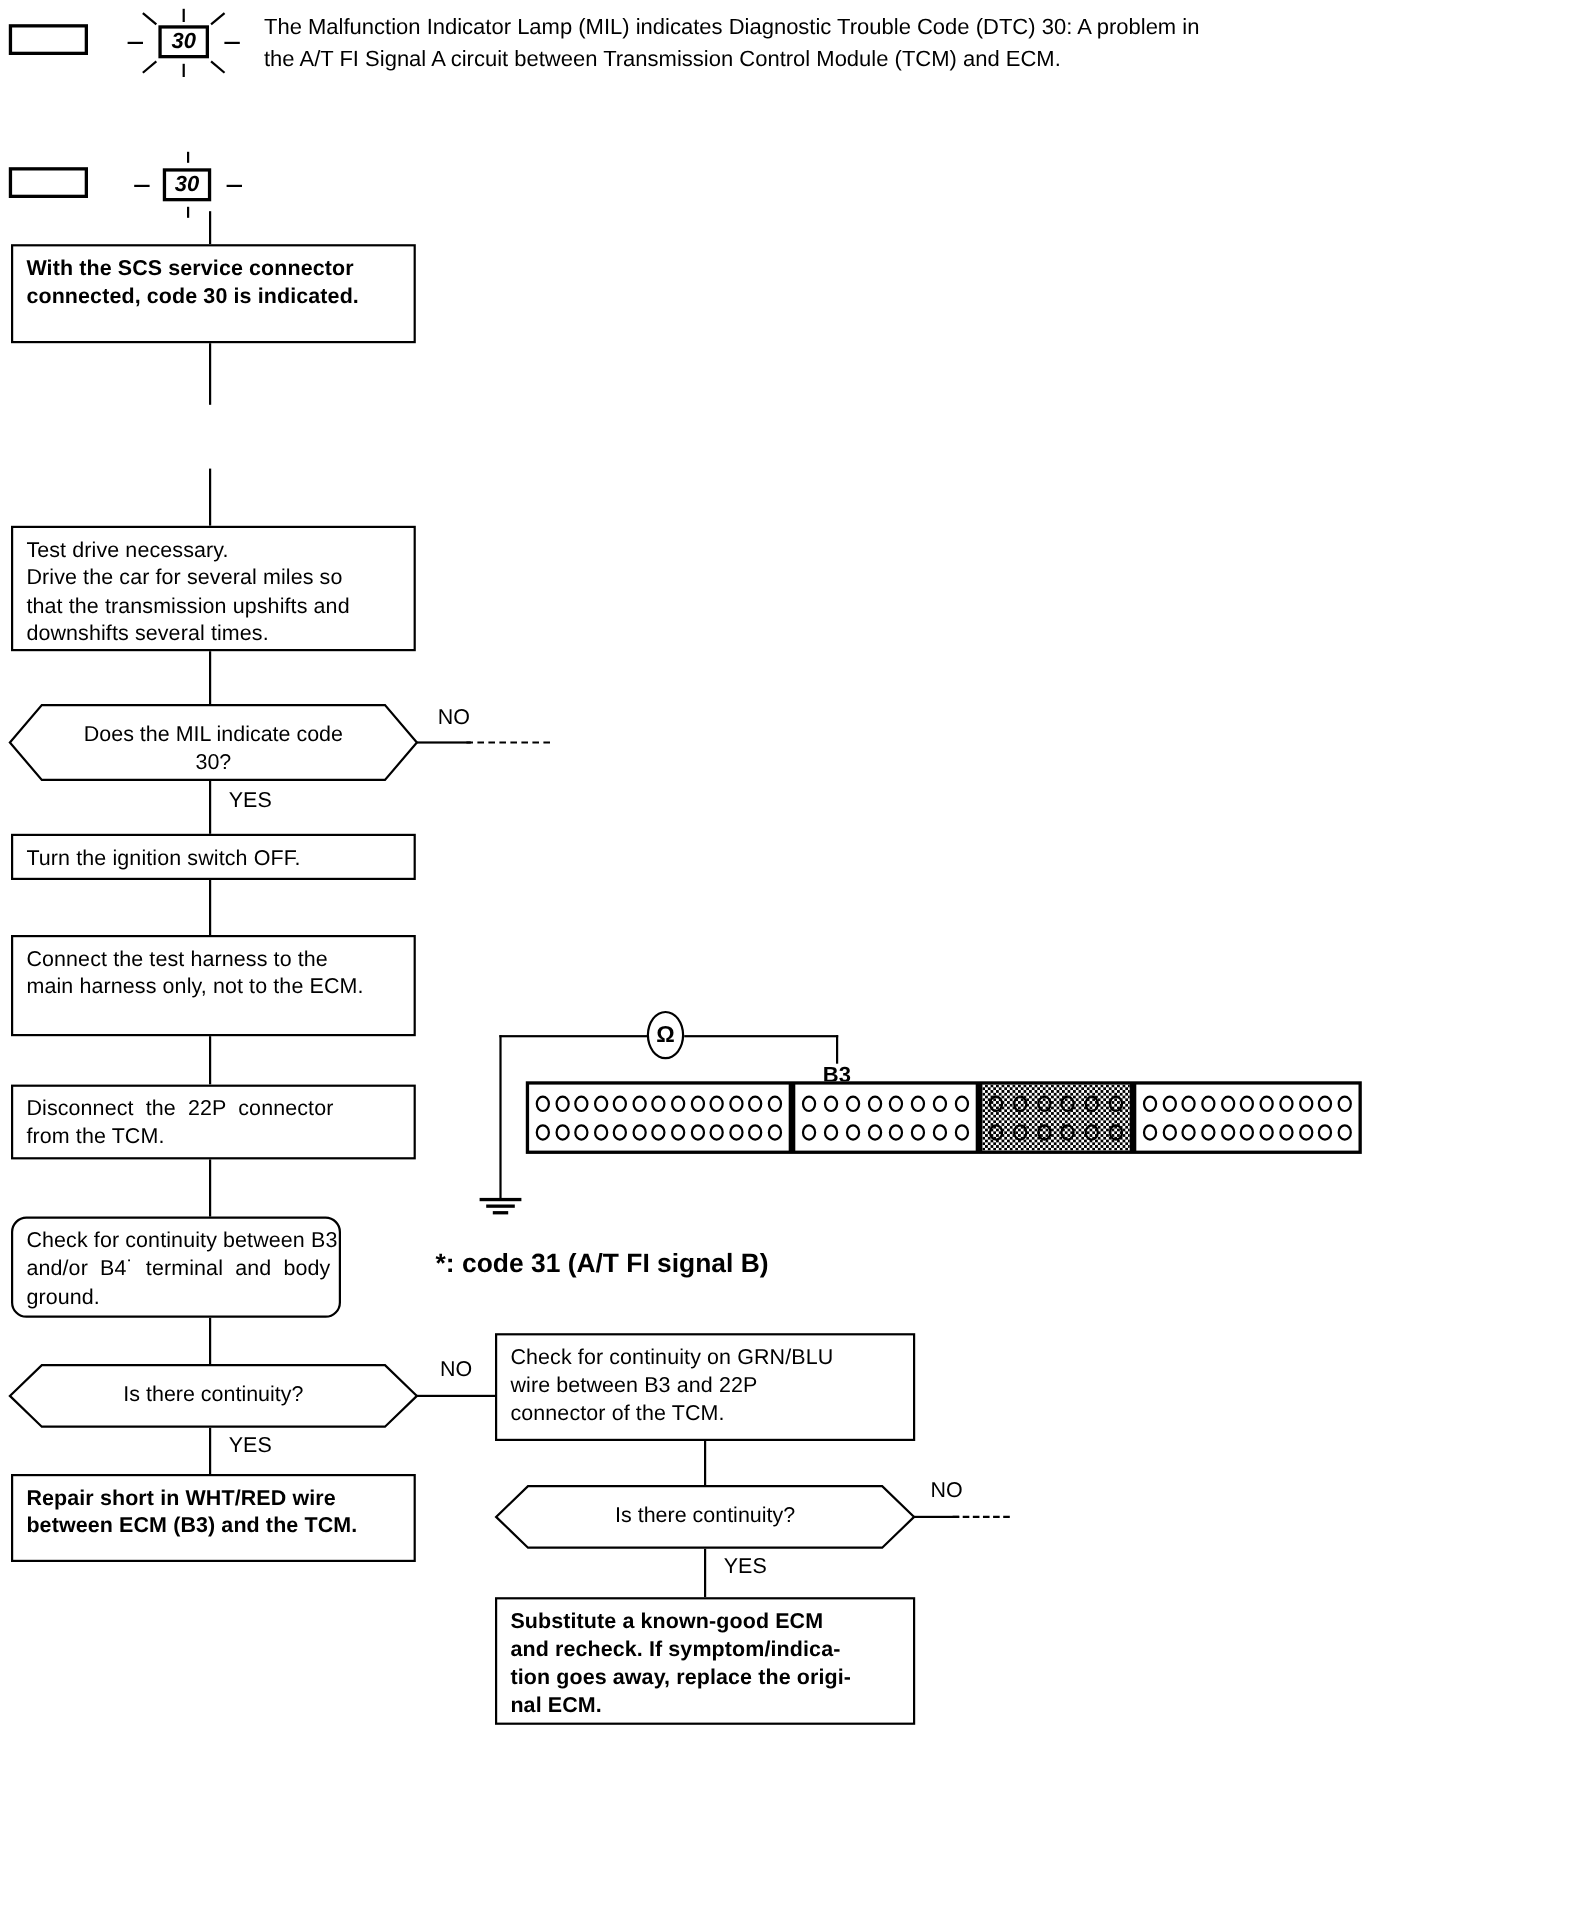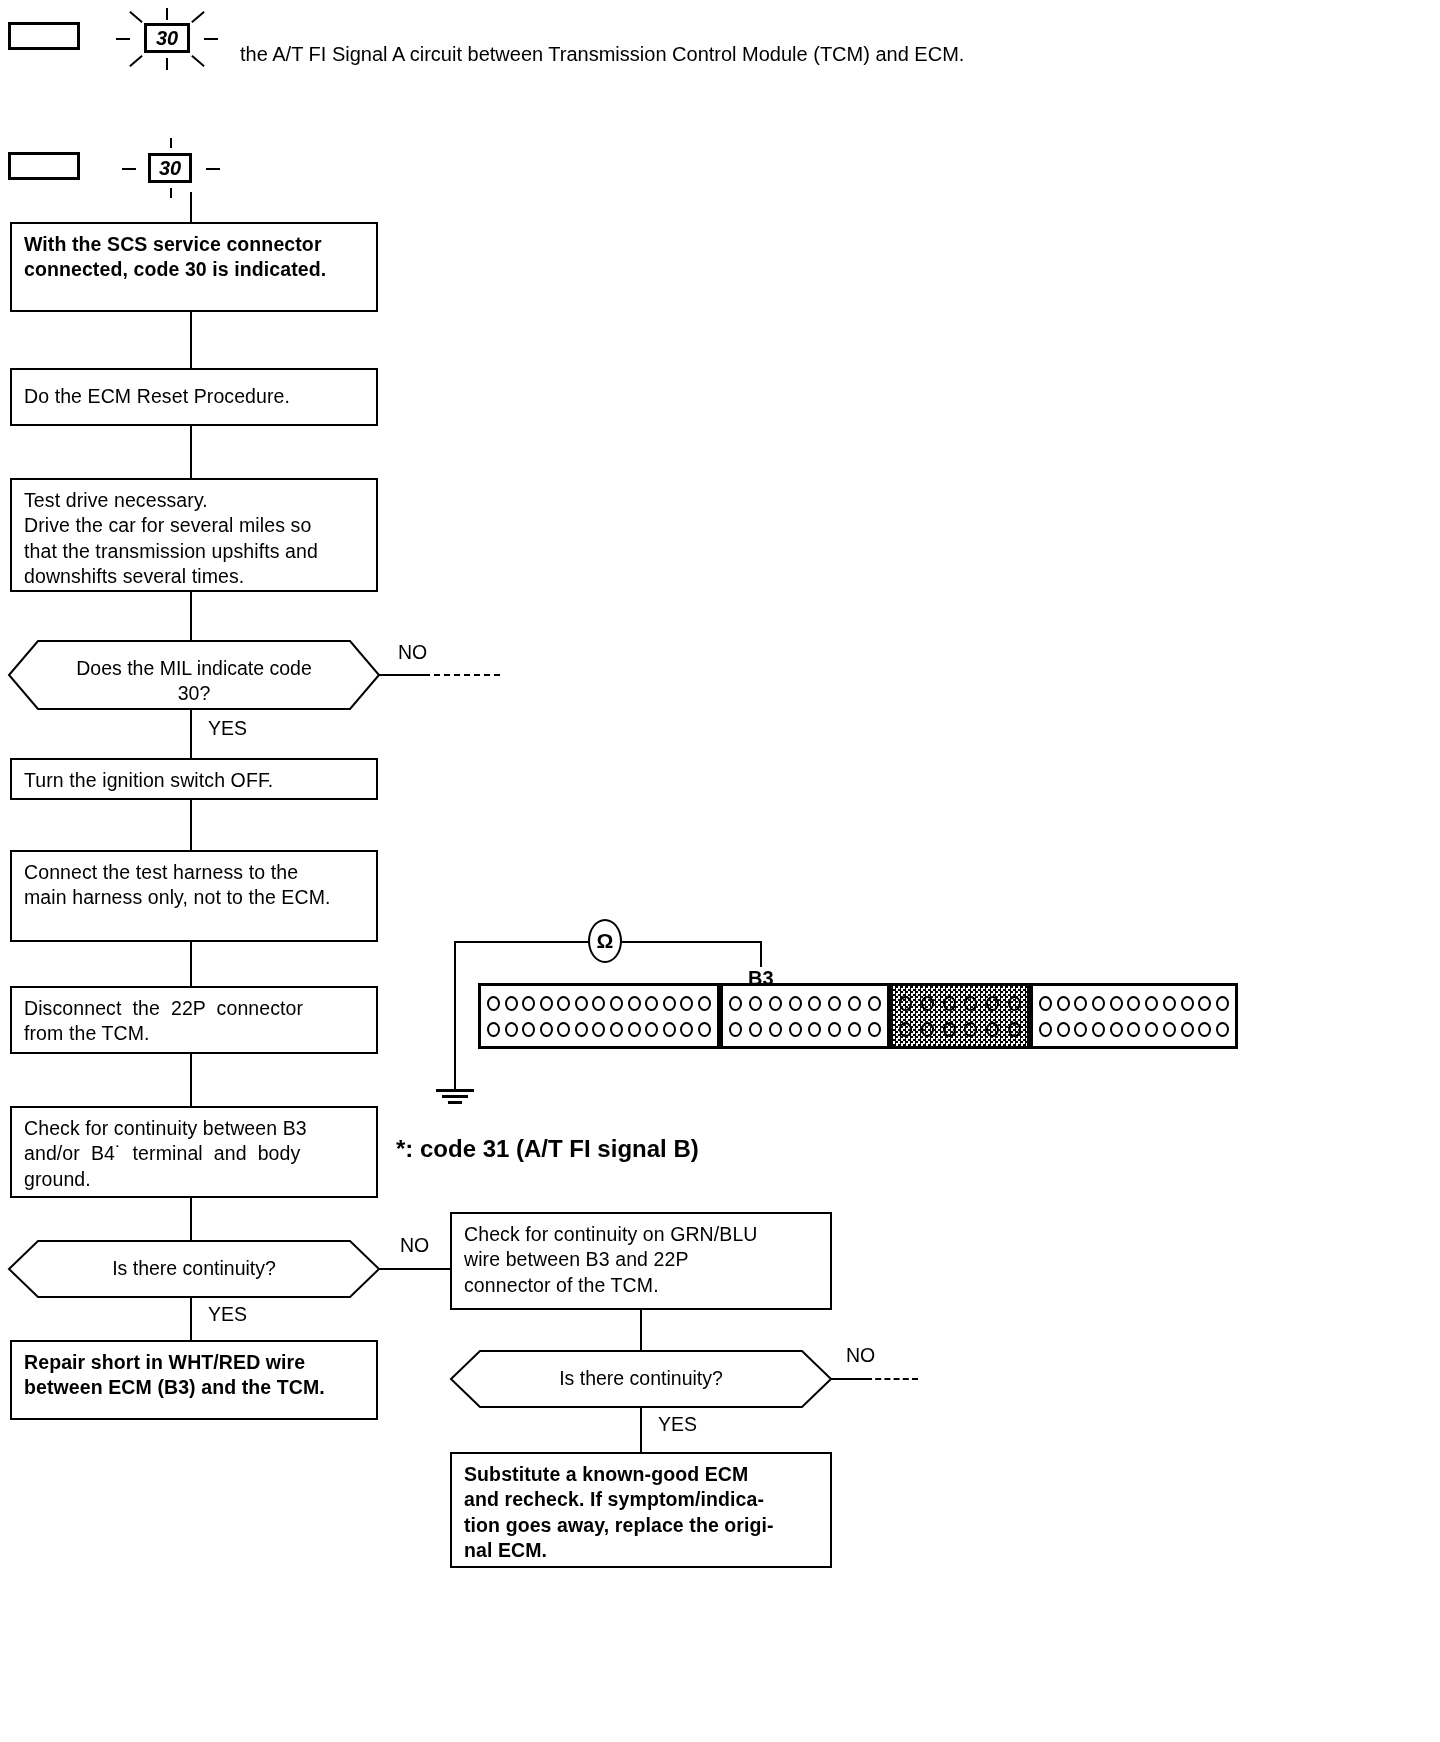--- a/index.html
+++ b/index.html
@@ -99,20 +99,21 @@
     <div class="ray" style="left:48px; top:48px; width:2px; height:12px;"></div>
     <div class="ray" style="left:-2px; top:28px; width:14px; height:2px;"></div>
     <div class="ray" style="left:86px; top:28px; width:14px; height:2px;"></div>
     <div class="ray" style="left:10px; top:6px; width:16px; height:2px; transform:rotate(40deg);"></div>
     <div class="ray" style="left:72px; top:6px; width:16px; height:2px; transform:rotate(-40deg);"></div>
     <div class="ray" style="left:10px; top:50px; width:16px; height:2px; transform:rotate(-40deg);"></div>
     <div class="ray" style="left:72px; top:50px; width:16px; height:2px; transform:rotate(40deg);"></div>
     <div class="codebox" style="left:26px; top:13px; width:46px; height:30px; font-size:20px;">30</div>
   </div>
 
+  <div class="headtext" style="left:240px; top:11px;">The Malfunction Indicator Lamp (MIL) indicates Diagnostic Trouble Code (DTC) 30: A problem in</div>
   <div class="headtext" style="left:240px; top:40px;">the A/T FI Signal A circuit between Transmission Control Module (TCM) and ECM.</div>
 
   <div class="milbox" style="left:8px; top:152px; width:72px; height:28px;"></div>
 
   <div style="position:absolute; left:122px; top:142px; width:100px; height:52px;">
     <div class="ray" style="left:48px; top:-4px; width:2px; height:10px;"></div>
     <div class="ray" style="left:48px; top:46px; width:2px; height:10px;"></div>
     <div class="ray" style="left:0px; top:26px; width:14px; height:2px;"></div>
     <div class="ray" style="left:84px; top:26px; width:14px; height:2px;"></div>
     <div class="codebox" style="left:26px; top:11px; width:44px; height:30px; font-size:20px;">30</div>
@@ -120,23 +121,20 @@
 
   <div class="vline" style="left:190px; top:192px; height:30px;"></div>
 
   <div class="box" style="left:10px; top:222px; width:368px; height:90px;">
     <span class="ln t-bold">With the SCS service connector</span>
     <span class="ln t-bold">connected, code 30 is indicated.</span>
   </div>
 
   <div class="vline" style="left:190px; top:312px; height:56px;"></div>
 
-  <div class="box" style="left:10px; top:368px; width:368px; height:58px; display:flex; align-items:center;">
-    <span class="ln t-reg">Do the ECM Reset Procedure.</span>
-  </div>
 
   <div class="vline" style="left:190px; top:426px; height:52px;"></div>
 
   <div class="box" style="left:10px; top:478px; width:368px; height:114px;">
     <span class="ln t-reg">Test drive necessary.</span>
     <span class="ln t-reg">Drive the car for several miles so</span>
     <span class="ln t-reg">that the transmission upshifts and</span>
     <span class="ln t-reg">downshifts several times.</span>
   </div>
 
@@ -173,21 +171,21 @@
 
   <div class="vline" style="left:190px; top:942px; height:44px;"></div>
 
   <div class="box" style="left:10px; top:986px; width:368px; height:68px;">
     <span class="ln t-reg">Disconnect  the  22P  connector</span>
     <span class="ln t-reg">from the TCM.</span>
   </div>
 
   <div class="vline" style="left:190px; top:1054px; height:52px;"></div>
 
-  <div class="box" style="left:10px; top:1106px; width:368px; height:92px;">
+  <div class="box" style="left:10px; top:1106px; width:300px; height:92px;border-radius:14px;">
     <span class="ln t-reg">Check for continuity between B3</span>
     <span class="ln t-reg">and/or  B4˙  terminal  and  body</span>
     <span class="ln t-reg">ground.</span>
   </div>
 
   <div class="vline" style="left:190px; top:1198px; height:42px;"></div>
 
   <div class="hex" style="left:8px; top:1240px; width:372px; height:58px;">
     <svg width="372" height="58" viewBox="0 0 372 58">
       <polygon points="30,1 342,1 371,29 342,57 30,57 1,29" fill="#ffffff" stroke="#000000" stroke-width="2"></polygon>

